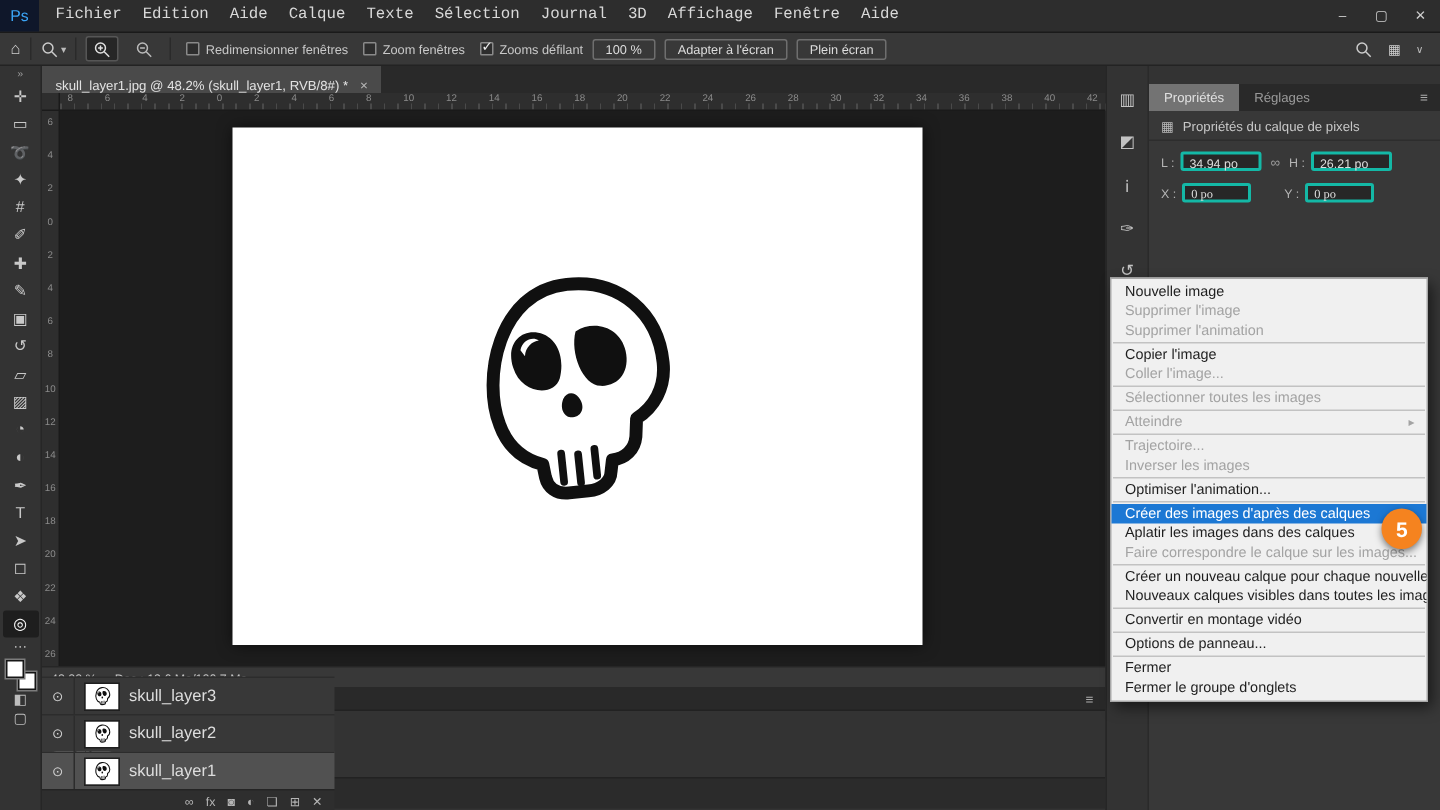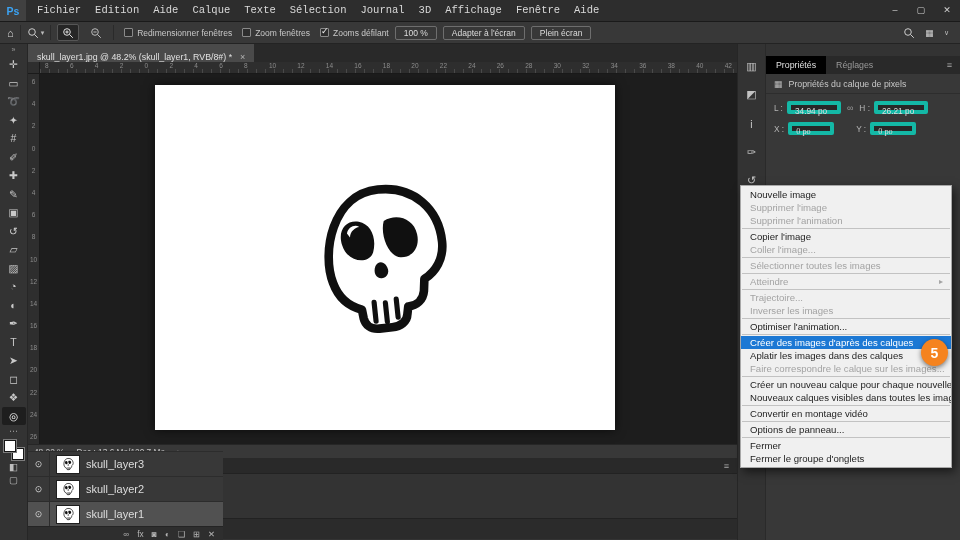--- a/index.html
+++ b/index.html
@@ -1,21 +1,21 @@
 <!DOCTYPE html>
 <html><head>
 <meta charset="utf-8">
 <style>
   *{box-sizing:border-box;margin:0;padding:0;}
   html,body{width:960px;height:540px;overflow:hidden;}
   body{position:relative;background:#1e1e1e;font-family:"Liberation Sans",sans-serif;cursor:default;}
 
   
   .titlebar{position:absolute;left:0;top:0;width:100%;height:22px;background:#2d2d2d;border-bottom:1px solid #1a1a1a;display:flex;align-items:stretch;z-index:10;}
-  .ps-logo{width:26px;display:flex;align-items:center;justify-content:center;background:#404040;color:#3ba4f5;font-size:10.5px;font-weight:bold;}
+  .ps-logo{width:26px;display:flex;align-items:center;justify-content:center;background:#0f172a;color:#3ba4f5;font-size:10.5px;font-weight:normal;}
   .menus{display:flex;align-items:center;margin-left:4px;}
   .menu-item{padding:0 7px;font-size:10.5px;color:#d9d9d9;line-height:21px;white-space:nowrap;font-family:Liberation Mono, monospace;}
   .win-controls{margin-left:auto;display:flex;}
   .win-btn{width:26px;text-align:center;line-height:21px;font-size:9px;color:#cfcfcf;}
 
   
   .optionsbar{position:absolute;left:0;top:22px;width:100%;height:22px;background:#383838;border-bottom:1px solid #232323;display:flex;align-items:center;gap:6px;padding:0 7px;font-size:9px;color:#c9c9c9;z-index:9;}
   .ob-sep{width:1px;height:15px;background:#2a2a2a;flex:0 0 auto;}
   .ob-icon{display:flex;align-items:center;gap:2px;color:#cfcfcf;font-size:11px;}
   .ob-iconbtn{width:22px;height:17px;display:flex;align-items:center;justify-content:center;border-radius:2px;}
@@ -69,28 +69,28 @@
   .tl-btn{font-size:7.5px;color:#c2c2c2;padding:0 2px;white-space:nowrap;}
   .tl-gap{width:10px;}
 
   
   .rightdock{position:absolute;right:0;top:44px;width:223px;bottom:0;background:#333;border-left:1px solid #262626;}
   .dock-strip{position:absolute;left:0;top:0;width:28px;bottom:0;background:#333;border-right:1px solid #2a2a2a;display:flex;flex-direction:column;align-items:center;padding-top:16px;gap:15px;}
   .dock-icon{color:#c3c3c3;font-size:11px;}
   .rpanel{position:absolute;left:28px;right:0;top:0;bottom:0;}
   .rpanel-tabs{height:18px;margin-top:12px;background:#292929;display:flex;align-items:stretch;}
   .rpanel-tab{padding:0 10px;display:flex;align-items:center;font-size:8.8px;color:#9a9a9a;white-space:nowrap;}
-  .rpanel-tab.active{background:#000000;color:#e0e0e0;text-align:center;}
+  .rpanel-tab.active{background:#737373;color:#e0e0e0;text-align:center;}
   .rpanel-menu{margin-left:auto;padding:0 8px;display:flex;align-items:center;color:#aaa;font-size:9px;}
   .rpanel-body{position:absolute;top:30px;left:0;right:0;bottom:0;background:#383838;}
   .prop-header{height:20px;display:flex;align-items:center;gap:6px;padding:0 8px;font-size:8.8px;color:#c8c8c8;border-bottom:1px solid #2d2d2d;}
   .prop-hicon{color:#b9b9b9;font-size:9px;}
   .prop-grid{padding:7px 8px;display:flex;flex-direction:column;gap:8px;font-size:8.3px;color:#b5b5b5;}
   .prop-row{display:flex;align-items:center;gap:4px;}
-  .prop-input{background:#272727;border:4px solid #14b8a6;border-radius:2px;color:#ddd;padding:1px 4px;min-width:54px;height:13px;font-size:8.3px;white-space:nowrap;}
+  .prop-input{background:#272727;border:2px solid #14b8a6;border-radius:2px;color:#ddd;padding:1px 4px;min-width:54px;height:13px;font-size:8.3px;white-space:nowrap;}
   .prop-input.small{min-width:46px;font-family:Liberation Serif, serif;}
   .link-icon{color:#9a9a9a;font-size:9px;margin:0 2px;}
 
   
   .layers{position:absolute;left:28px;right:0;bottom:14px;z-index:5;}
   .layer-row{height:25px;display:flex;align-items:center;border-top:1px solid #2c2c2c;background:#383838;}
   .layer-row.selected{background:#515151;}
   .layer-eye{width:22px;align-self:stretch;display:flex;align-items:center;justify-content:center;color:#cfcfcf;font-size:9px;border-right:1px solid #2c2c2c;}
   .layer-thumb{width:22px;height:17px;background:#fff;margin:0 7px;outline:1px solid #1f1f1f;display:flex;align-items:center;justify-content:center;overflow:hidden;}
   .layer-label{font-size:11px;color:#ddd;white-space:nowrap;}

